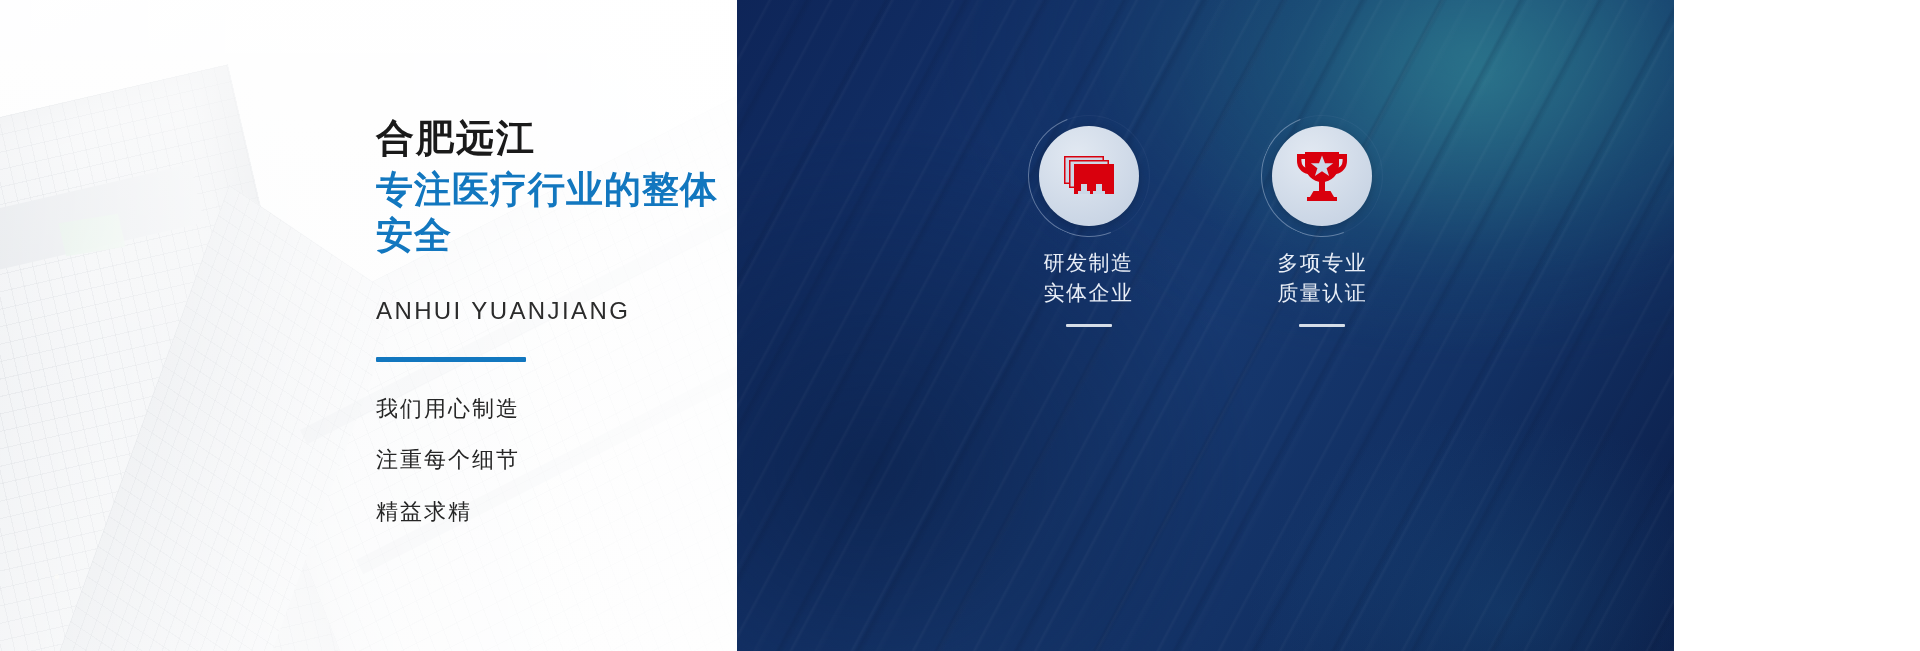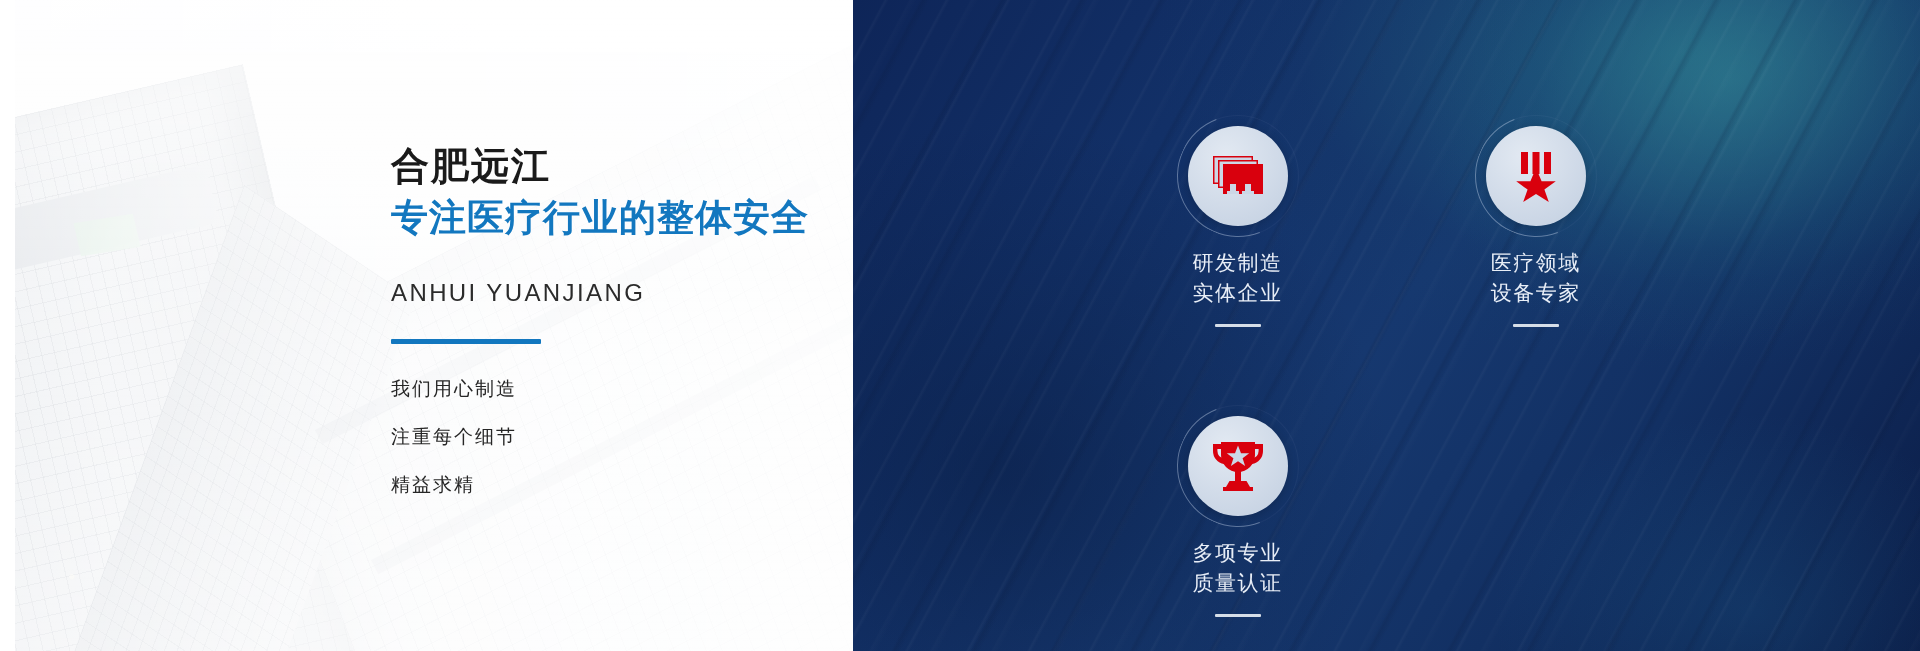--- a/index.html
+++ b/index.html
@@ -5,23 +5,22 @@
 <style>
   * { margin:0; padding:0; box-sizing:border-box; }
   html, body {
     width:1920px; height:651px;
     overflow:hidden;
     background:#ffffff;
     font-family:"Liberation Sans","DejaVu Sans",sans-serif;
   }
   .banner {
     position:relative;
-    width:1920px; height:651px;
+    width:1674px; height:651px;
     display:flex;
-    padding-left:15px;
   }
 
   
   .left-panel {
     position:relative;
     width:845px; height:651px;
     background:#f4f5f7;
     overflow:hidden;
   }
   .photo-layer { position:absolute; inset:0; overflow:hidden; }
@@ -127,34 +126,33 @@
     display:flex; flex-direction:column; justify-content:center;
   }
   .title-cn {
     font-size:38px; font-weight:bold; color:#1a1a1a;
     letter-spacing:2px; line-height:1.22;
   }
   .subtitle-cn {
     font-size:37px; font-weight:bold; color:#1277bf;
     letter-spacing:1px; line-height:1.24;
     margin-top:6px;
-    text-align:right;
   }
   .title-en {
     font-size:24px; color:#2b2b2b;
     letter-spacing:2.4px; margin-top:38px; font-weight:400;
   }
   .divider {
     width:150px; height:5px;
     background:#1277bf;
     margin-top:32px; margin-bottom:34px;
     border-radius:1px;
   }
   .slogan-line {
-    font-size:19px; color:#262626;
+    font-size:22px; color:#262626;
     letter-spacing:2px; line-height:1.15;
     margin-bottom:26px;
   }
   .slogan-line:last-child { margin-bottom:12px; }
 
   
   .right-panel {
     position:relative;
     width:1075px; height:651px;
     overflow:hidden;
@@ -312,38 +310,20 @@
             </svg>
           </div>
         </div>
         <div class="card-label">
           <div>研发制造</div>
           <div>实体企业</div>
         </div>
         <div class="card-underline"></div>
       </div>
 
-      <div class="card">
-        <div class="icon-wrap">
-          <div class="ring"></div>
-          <div class="disc">
-            <svg width="50" height="52" viewBox="0 0 50 52">
-              <rect x="10" y="2" width="7" height="22" fill="#d9000d"></rect>
-              <rect x="21.5" y="2" width="7" height="22" fill="#d9000d"></rect>
-              <rect x="33" y="2" width="7" height="22" fill="#d9000d"></rect>
-              <polygon points="25,18 30.6,31.2 44.8,31.2 33.4,39.6 37.8,52 25,44 12.2,52 16.6,39.6 5.2,31.2 19.4,31.2" fill="#d9000d"></polygon>
-            </svg>
-          </div>
-        </div>
-        <div class="card-label">
-          <div>医疗领域</div>
-          <div>设备专家</div>
-        </div>
-        <div class="card-underline"></div>
-      </div>
 
       <div class="card">
         <div class="icon-wrap">
           <div class="ring"></div>
           <div class="disc">
             <svg width="56" height="52" viewBox="0 0 56 52">
               <path d="M11 2 h34 v13 a17 17 0 0 1 -34 0 z" fill="#d9000d"></path>
               <path d="M11 4 H3 v7 a13 13 0 0 0 11 13 v-5.5 a8 8 0 0 1 -6.6 -7.5 V9 H11 z" fill="#d9000d"></path>
               <path d="M45 4 h8 v7 a13 13 0 0 1 -11 13 v-5.5 a8 8 0 0 0 6.6 -7.5 V9 H45 z" fill="#d9000d"></path>
               <rect x="25" y="30" width="6" height="11" fill="#d9000d"></rect>

